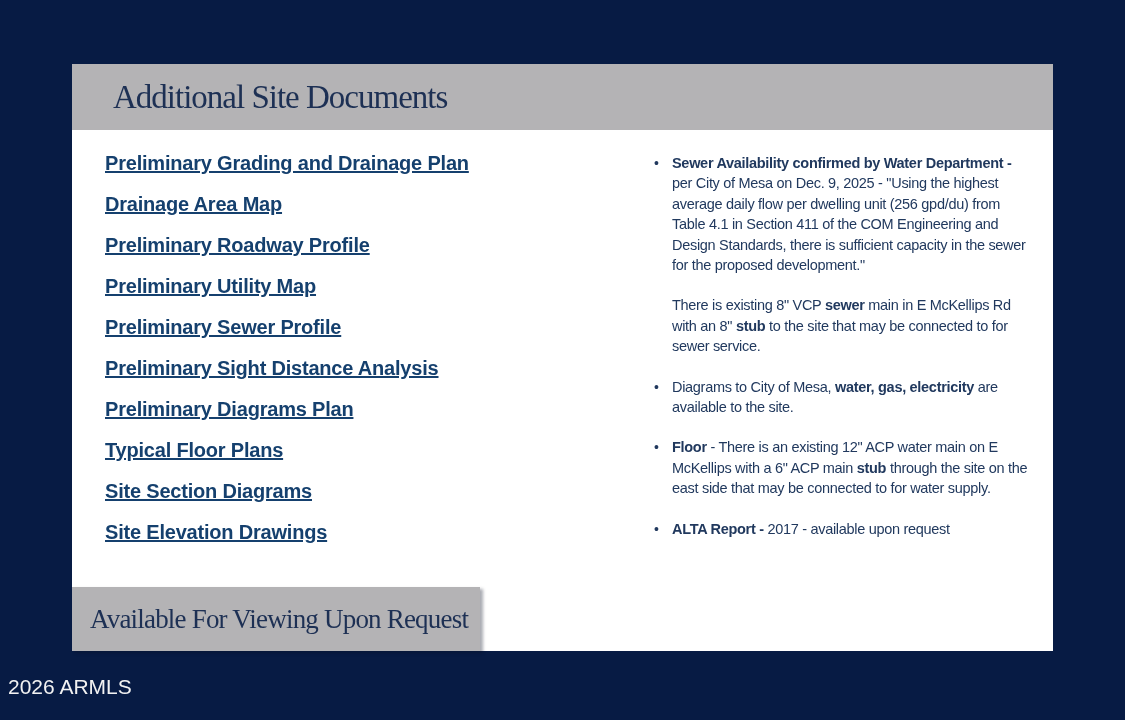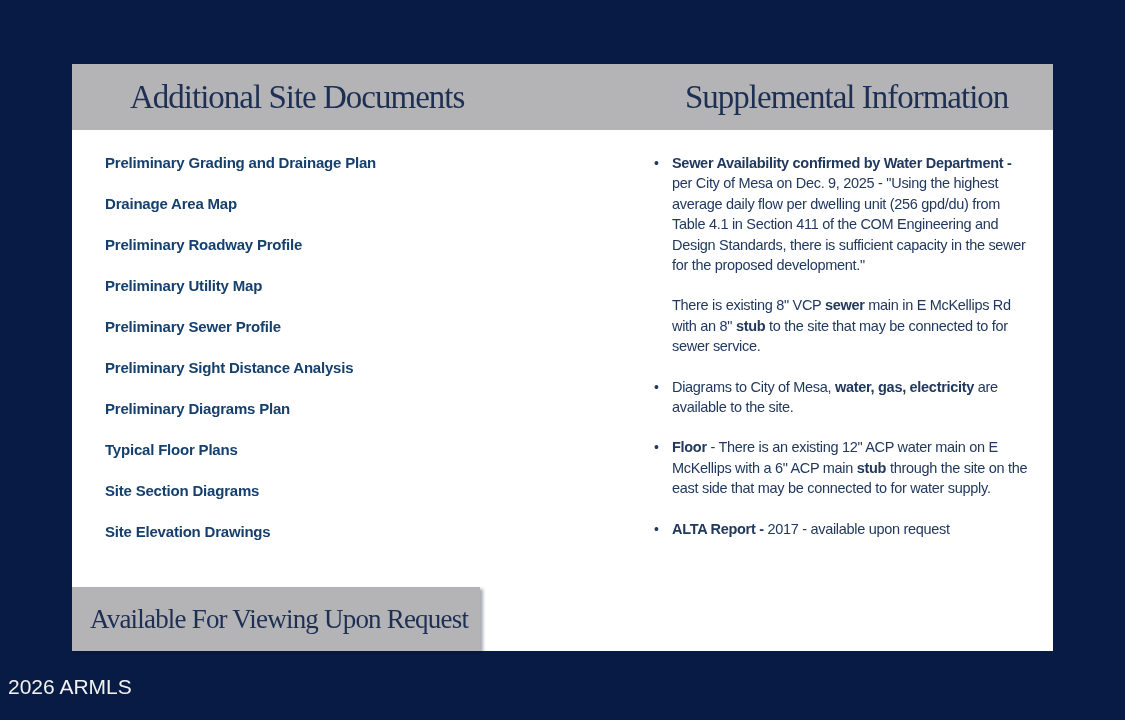--- a/index.html
+++ b/index.html
@@ -34,36 +34,37 @@
   }
   .section-title{
     position:absolute;top:0;
     line-height:66px;
     font-family:"Liberation Serif",serif;
     font-size:33px;
     letter-spacing:-1px;
     color:var(--heading_text);
     white-space:nowrap;
   }
-  .title-left{left:58px;}
+  .title-left{left:41px;}
   .title-right{left:613px;}
   .doc-list{
     position:absolute;
     left:33px;top:88px;
     margin:0;padding:0;
     list-style:none;
   }
   .doc-list li{
-    font-size:15px;
+    font-size:20px;
     font-weight:700;
     line-height:22px;
     letter-spacing:-0.2px;
     margin-bottom:19px;
     color:var(--list_text);
     white-space:nowrap;
+    text-decoration:underline;
   }
   .bullets{
     position:absolute;
     left:576px;top:89px;
     width:382px;
   }
   .bullet-item{
     position:relative;
     padding-left:24px;
   }
@@ -109,21 +110,20 @@
 </style>
 </head>
 <body>
 
 <div class="slide">
 
   <div class="content-panel">
 
     <div class="header-bar">
       <div class="section-title title-left">Additional Site Documents</div>
-      <div class="section-title title-right">Supplemental Information</div>
     </div>
 
     <ul class="doc-list">
       <li>Preliminary Grading and Drainage Plan</li>
       <li>Drainage Area Map</li>
       <li>Preliminary Roadway Profile</li>
       <li>Preliminary Utility Map</li>
       <li>Preliminary Sewer Profile</li>
       <li>Preliminary Sight Distance Analysis</li>
       <li>Preliminary Diagrams Plan</li>

